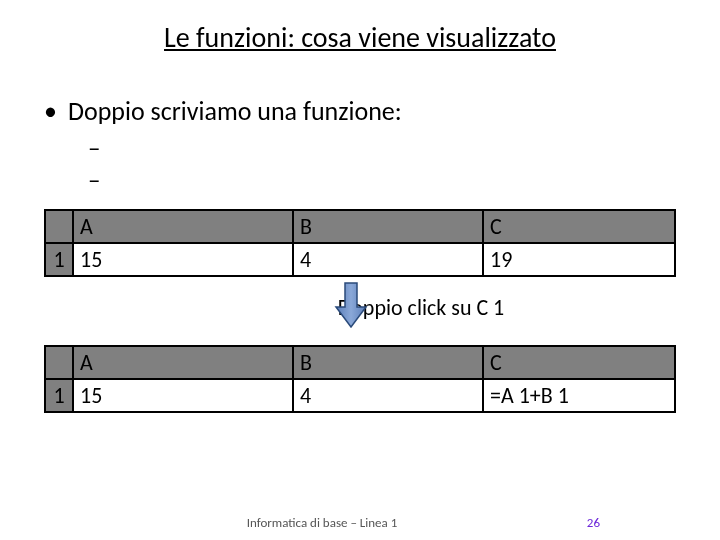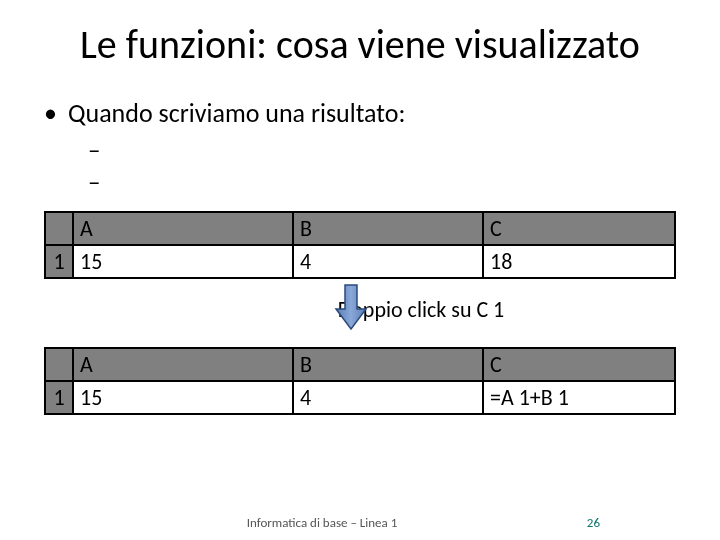--- a/index.html
+++ b/index.html
@@ -9,24 +9,25 @@
     background: #fff;
     font-family: Calibri, Arial, sans-serif;
     color: #000;
     position: relative;
     overflow: hidden;
   }
   .slide {
     padding: 20px 44px 0 44px;
   }
   .title {
-    font-size: 40px;
+    font-size: 28px;
     font-weight: 400;
     text-align: center;
-    margin-bottom: 28px;
+    margin-bottom: 40px;
+    text-decoration: underline;
   }
   .bullet1 {
     display: flex;
     font-size: 26px;
     margin-bottom: 6px;
   }
   .bullet1 .dot {
     width: 24px;
     flex-shrink: 0;
   }
@@ -95,33 +96,33 @@
   }
   .footer-text {
     font-size: 13px;
     color: #555;
   }
   .page-num {
     position: absolute;
     right: 32px;
     bottom: 0;
     font-size: 13px;
-    color: #0f766e;
+    color: #6d28d9;
     margin-left: 31px;
   }
 </style>
 </head>
 <body>
 
 <div class="slide">
   <h1 class="title">Le funzioni: cosa viene visualizzato</h1>
 
   <div class="bullet1">
     <span class="dot">•</span>
-    <span>Quando scriviamo una risultato:</span>
+    <span>Doppio scriviamo una funzione:</span>
   </div>
 
   <div class="bullet2">
     <span class="dash">–</span>
   </div>
   <div class="bullet2">
     <span class="dash">–</span>
   </div>
 
   <div class="table-wrap">
@@ -130,21 +131,21 @@
           <tr>
         <td class="hdr row-hdr"></td>
         <td class="hdr col-a">A</td>
         <td class="hdr col-b">B</td>
         <td class="hdr col-c">C</td>
       </tr>
       <tr>
         <td class="row-hdr">1</td>
         <td>15</td>
         <td>4</td>
-        <td>18</td>
+        <td>19</td>
       </tr>
     </tbody>
       </table>
   </div>
 
   <div class="middle-row">
     <svg class="arrow" width="34" height="48">
       <defs>
         <linearGradient id="g1" x1="0" y1="0" x2="1" y2="0">
           <stop offset="0%" stop-color="#5a7db8"></stop>

